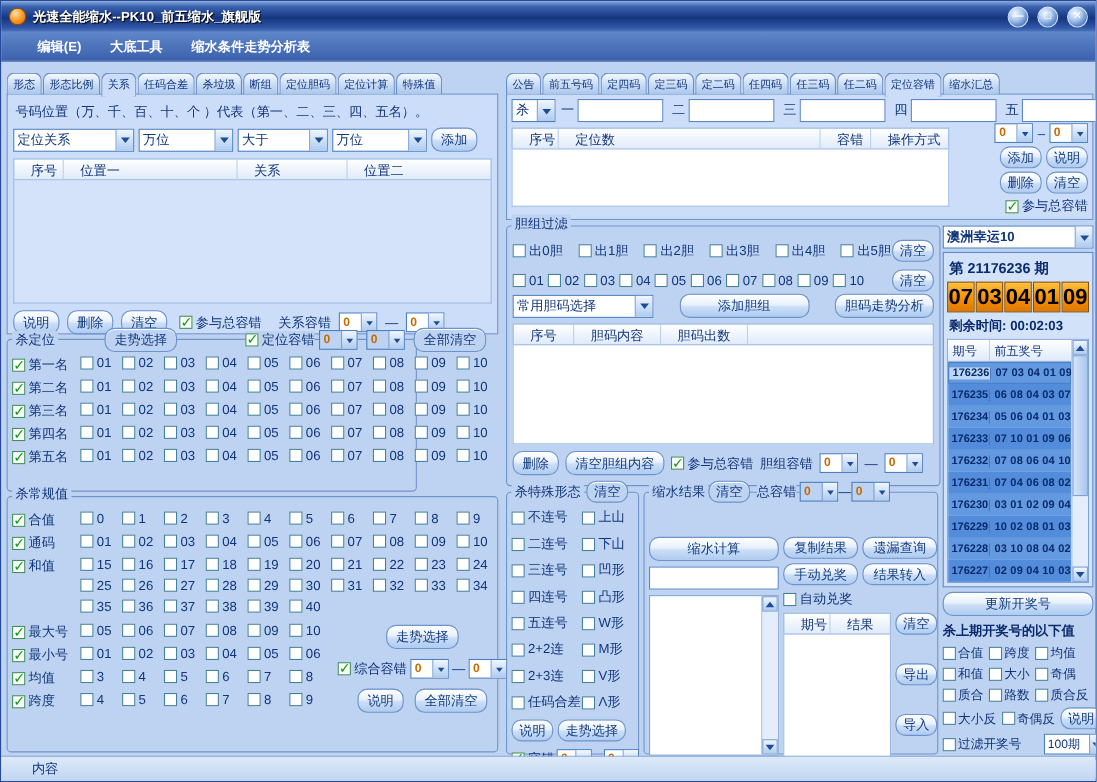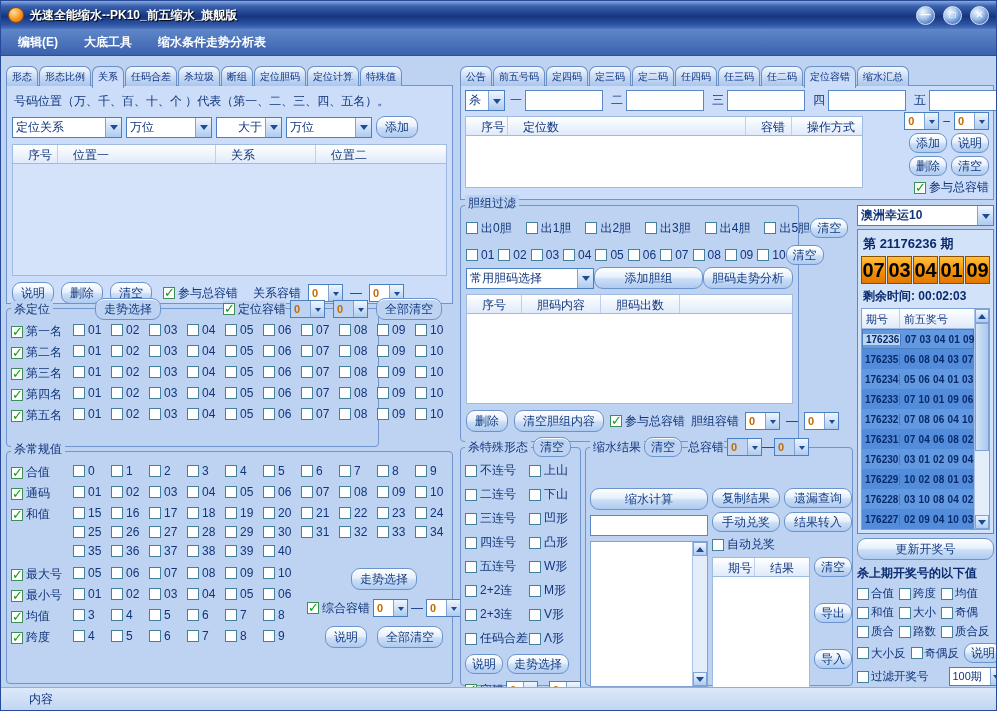--- a/index.html
+++ b/index.html
@@ -10,21 +10,21 @@
   .titlebar{height:28px;background:linear-gradient(180deg,#88A9DD 0%,#3A62B0 18%,#16357E 55%,#2E55A5 85%,#4E77BE 100%);
     display:flex;align-items:center;padding:0 7px;gap:6px;}
   .app-icon{width:16px;height:16px;border-radius:50%;flex:none;
     background:radial-gradient(circle at 35% 30%,#FFE0A0,#F79420 55%,#D86A10);border:1px solid #9C4E00;}
   .title{color:#fff;font-weight:bold;font-size:12px;text-shadow:1px 1px 1px #000;}
   .win-controls{margin-left:auto;display:flex;gap:8px;}
   .wbtn{width:19px;height:19px;border-radius:50%;border:1px solid #D7E5F8;color:#fff;font-size:10px;font-weight:bold;
     display:flex;align-items:center;justify-content:center;line-height:1;
     background:radial-gradient(circle at 35% 30%,#F0F6FE,#A9C6EC 40%,#5E88CC 70%,#2D5AA8);}
   .menubar{height:27px;background:linear-gradient(180deg,#5F87C9,#3B61AD);display:flex;align-items:center;
-    padding:0 4px;border-bottom:1px solid #2B4E9B;}
+    padding:0 20px;border-bottom:1px solid #2B4E9B;}
   .menu-item{color:#fff;font-weight:bold;font-size:12px;padding:0 13px;white-space:nowrap;}
   .main{position:absolute;top:55px;left:0;right:0;bottom:23px;}
   .statusbar{position:absolute;bottom:0;left:0;right:0;height:23px;background:linear-gradient(180deg,#DCE9F9,#C2D6F2);
     border-top:1px solid #8FAEDB;display:flex;align-items:center;padding-left:28px;font-size:12px;color:#10357C;}
   
   .tabs{position:absolute;display:flex;gap:1px;align-items:flex-end;height:24px;z-index:2;}
   .tab{padding:3px 5px 2px;font-size:10px;color:#0E3380;white-space:nowrap;
     background:linear-gradient(180deg,#F4F9FF,#C4D8F3 60%,#A9C6EC);
     border:1px solid #6A8FC5;border-bottom:none;border-radius:7px 7px 0 0;}
   .tab.active{background:#CBDDF8;padding-bottom:4px;margin-bottom:-2px;position:relative;z-index:3;}
@@ -87,21 +87,21 @@
   .kc-left{width:296px;flex:none;}
   .kc-right{flex:1;display:flex;flex-direction:column;align-items:center;gap:9px;padding-top:6px;}
   
   .r-tabs{left:459px;top:6px;}
   .r-box1{left:459px;top:29px;width:534px;height:115px;padding:4px;}
   .ptable .th:nth-child(1){width:42px;}.ptable .th:nth-child(2){width:238px;}
   .ptable .th:nth-child(3){width:46px;}.ptable .th:nth-child(4){flex:1;border-right:none;}
   .ptable .tbody{height:52px;background:#fff;}
   .rz{position:absolute;right:4px;top:26px;width:120px;display:flex;flex-direction:column;align-items:flex-end;gap:3px;}
   .rz .row{gap:4px;}
-  .r-dan{left:459px;top:149px;width:339px;height:237px;padding:10px 5px 4px;}
+  .r-dan{left:459px;top:149px;width:395px;height:237px;padding:10px 5px 4px;}
   .r-sp{left:459px;top:391px;width:121px;height:239px;padding:10px 4px 4px;}
   .r-res{left:584px;top:391px;width:268px;height:239px;padding:12px 4px 4px;}
   .res-cols{display:flex;gap:4px;margin-top:28px;}
   .res-left{width:118px;flex:none;display:flex;flex-direction:column;gap:5px;}
   .res-right{flex:1;display:flex;flex-direction:column;gap:4px;}
   .list{position:relative;height:146px;background:#fff;border:1px solid #7FA4D4;}
   .hstrip{height:12px;background:#D9E7F9;border:1px solid #A8C2E8;}
   .itable .th:nth-child(1){width:42px;}.itable .th:nth-child(2){flex:1;border-right:none;}
   .itable{width:98px;flex:none;}
   .itable .tbody{height:138px;background:#fff;}
@@ -122,21 +122,21 @@
   .hist-row{display:flex;height:20px;background:#6399E1;color:#082A6A;font-size:10px;font-weight:bold;align-items:center;}
   .hist-row.alt{background:#538CDA;}
   .hist-row .hi{width:38px;padding-left:3px;flex:none;border-right:1px solid #4678C0;}
   .hist-row.sel .hi{background:#BBD6F2;}
   .hist-row .hn{padding-left:4px;white-space:nowrap;letter-spacing:0.2px;}
   .kill-last{margin-top:5px;}
   .kl-title{font-size:12px;font-weight:bold;color:#0A2A6E;white-space:nowrap;margin-bottom:4px;}
   .ck-row{display:flex;gap:5px;margin:4px 0;align-items:center;}
   .ck-row .check{font-size:11.5px;gap:2px;}
   
-  .w110{width:110px;}.w86{width:86px;}.w82{width:66px;text-align:right;}.w128{width:128px;}
+  .w110{width:110px;}.w86{width:86px;}.w82{width:82px;}.w128{width:128px;}
   .pos-pair{display:inline-flex;align-items:center;gap:3px;}
   .pos-pair .plbl{font-size:12px;color:#10357C;}
   .pos-pair .txt{width:78px;}
   button{font-family:inherit;}
 </style>
 </head>
 <body>
 
 <div class="window">
 

